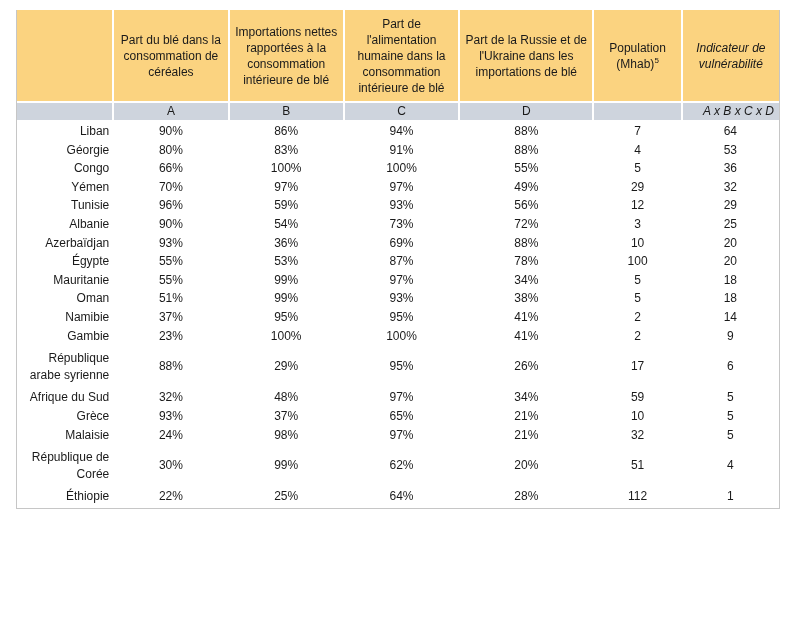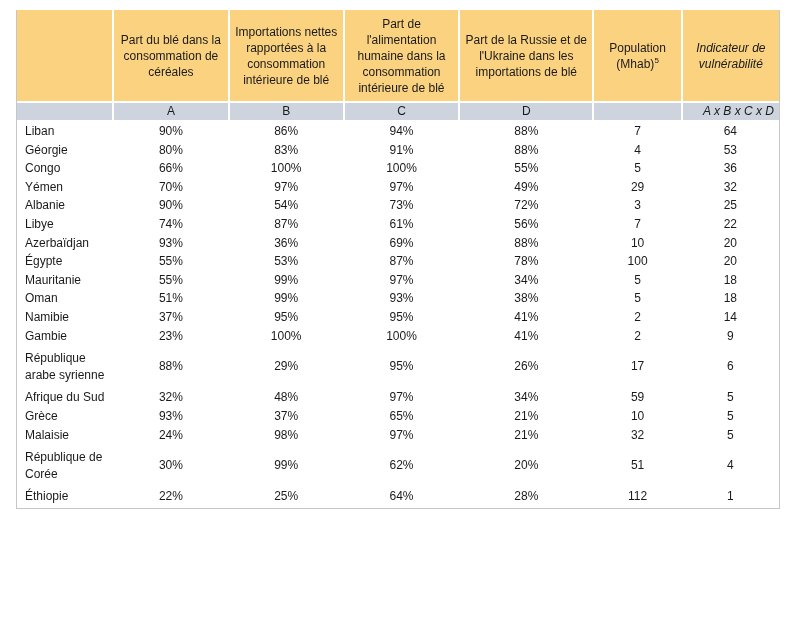--- a/index.html
+++ b/index.html
@@ -58,21 +58,21 @@
   sup { font-size: 8px; vertical-align: super; line-height: 0; }
 
   tbody td {
     text-align: center;
     vertical-align: middle;
     padding: 1px 2px;
     line-height: 16.6px;
     font-size: 12px;
   }
   tbody td.country {
-    text-align: left;
+    text-align: right;
     padding-left: 8px;
     padding-right: 4px;
   }
   tbody tr.tall td { padding-top: 5px; padding-bottom: 5px; }
   tbody tr:first-child td { padding-top: 3px; }
   tbody tr:last-child td { padding-bottom: 3px; }
 </style>
 </head>
 <body>
 
@@ -138,36 +138,36 @@
         <tr>
           <td class="country">Yémen</td>
           <td>70%</td>
           <td>97%</td>
           <td>97%</td>
           <td>49%</td>
           <td>29</td>
           <td>32</td>
         </tr>
         <tr>
+          <td class="country">Tunisie</td>
+          <td>96%</td>
+          <td>59%</td>
+          <td>93%</td>
+          <td>56%</td>
+          <td>12</td>
+          <td>29</td>
+        </tr>
+        <tr>
           <td class="country">Albanie</td>
           <td>90%</td>
           <td>54%</td>
           <td>73%</td>
           <td>72%</td>
           <td>3</td>
           <td>25</td>
-        </tr>
-        <tr>
-          <td class="country">Libye</td>
-          <td>74%</td>
-          <td>87%</td>
-          <td>61%</td>
-          <td>56%</td>
-          <td>7</td>
-          <td>22</td>
         </tr>
         <tr>
           <td class="country">Azerbaïdjan</td>
           <td>93%</td>
           <td>36%</td>
           <td>69%</td>
           <td>88%</td>
           <td>10</td>
           <td>20</td>
         </tr>

